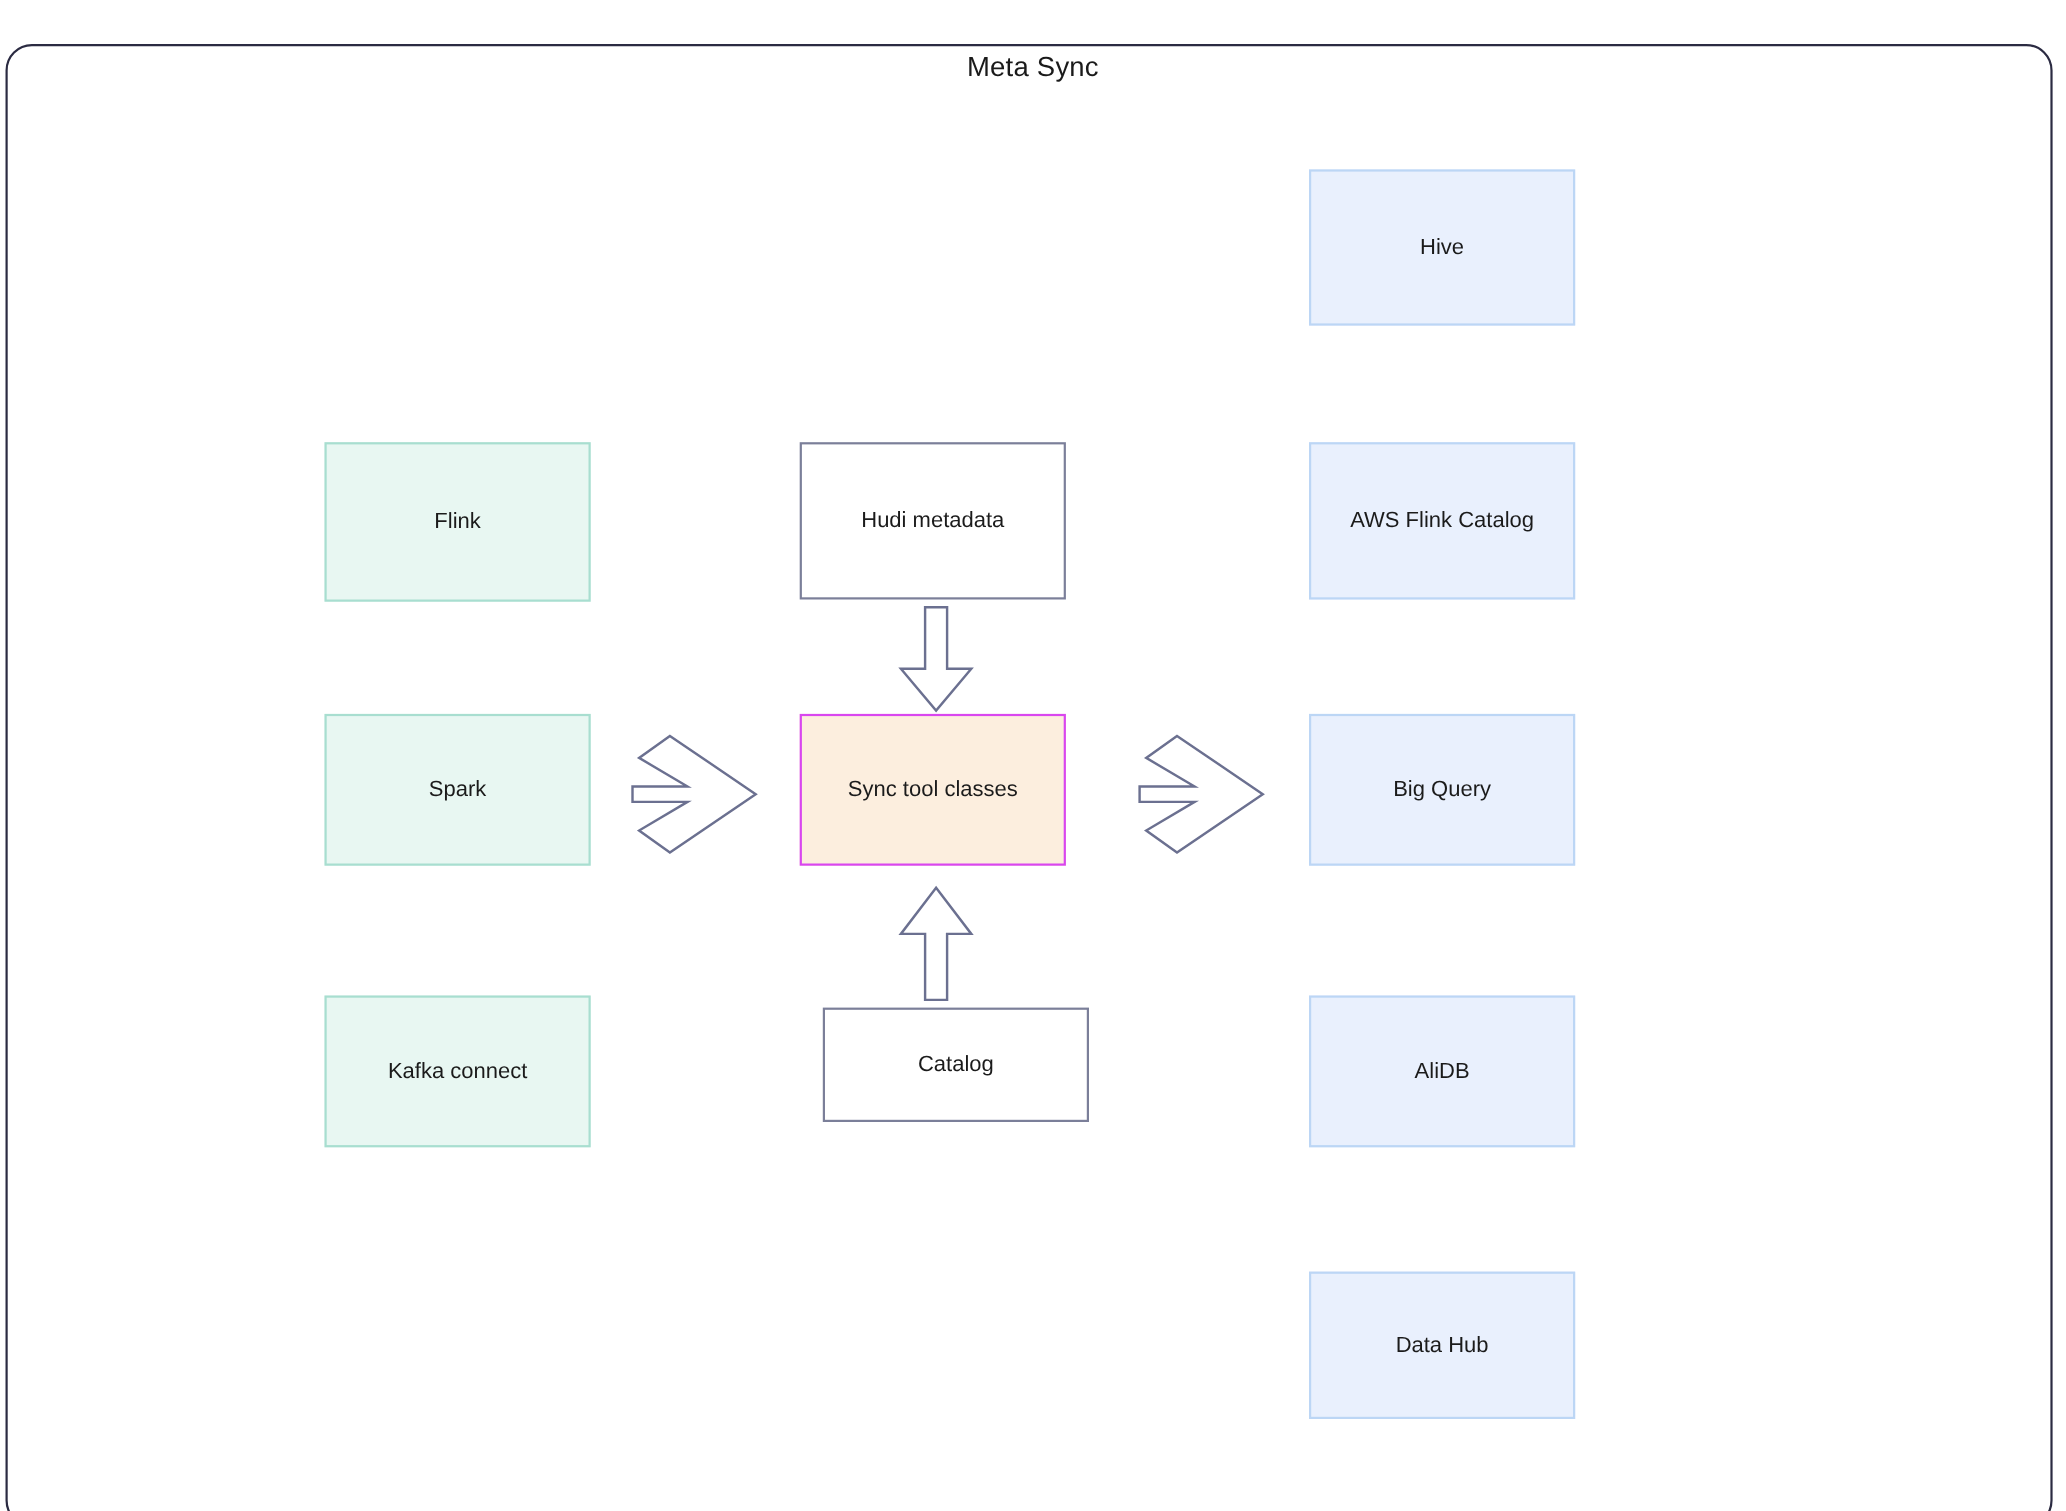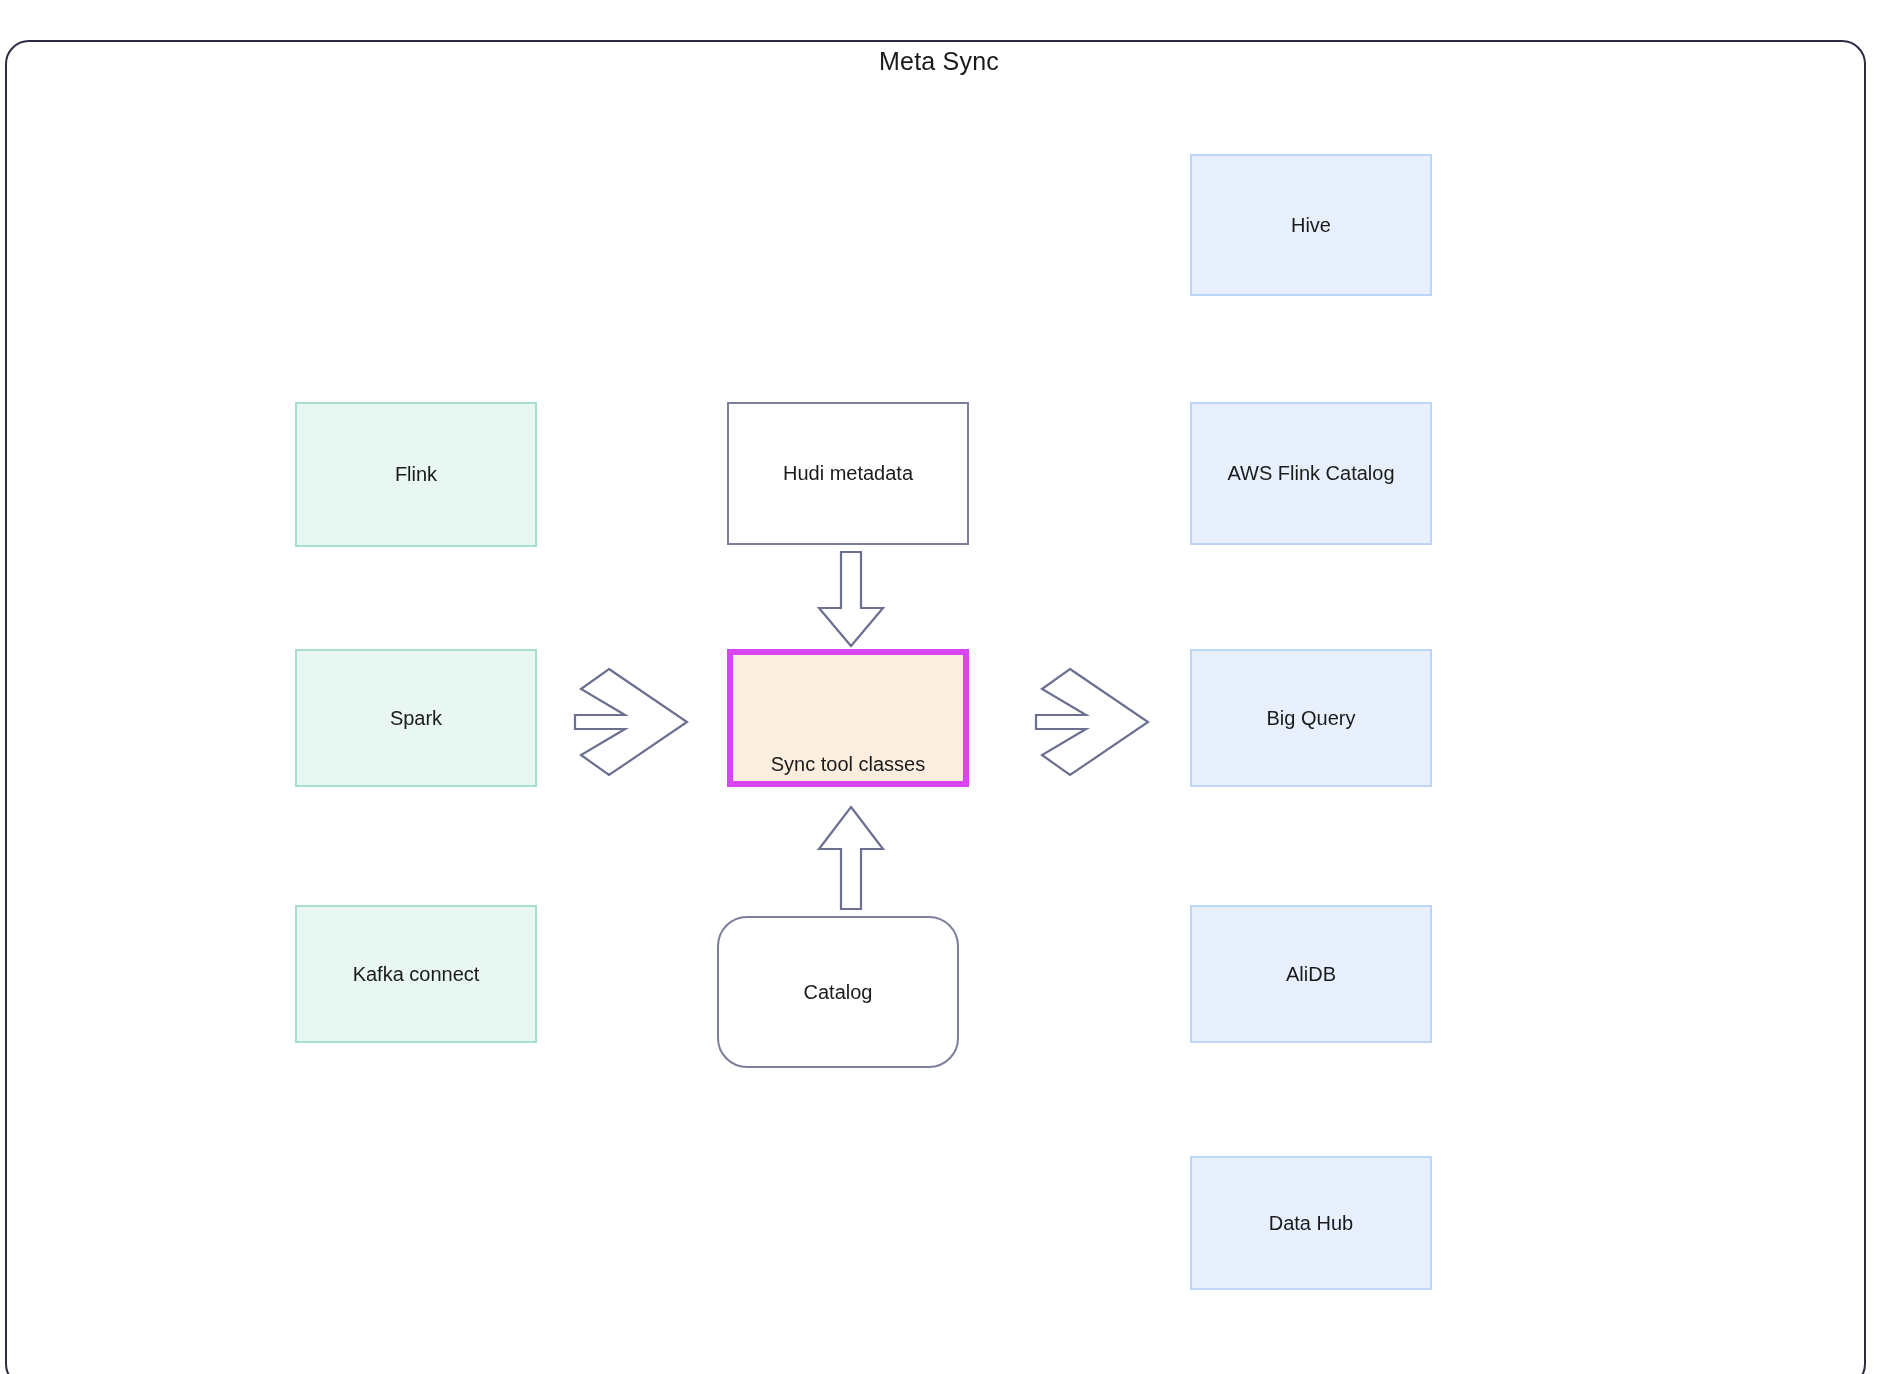--- a/index.html
+++ b/index.html
@@ -58,22 +58,21 @@
   .node.source {
     background: #e8f7f2;
     border: 2px solid #a8ded0;
   }
   .node.plain {
     background: #ffffff;
     border: 2px solid #7b7f99;
   }
   .node.center {
     background: #fceede;
-    border: 6px solid #d946ef;
-    align-items: flex-end;
+    border: 2px solid #d946ef;
   }
   .node.target {
     background: #e9f0fd;
     border: 2px solid #bcd6f5;
   }
   
   .arrow {
     position: absolute;
   }
   .arrow svg {
@@ -109,21 +108,21 @@
   </div>
 
   <div class="node plain" style="left:727px; top:370px; width:242px; height:143px;">
     <span>Hudi metadata</span>
   </div>
 
   <div class="node center" style="left:727px; top:617px; width:242px; height:138px;">
     <span>Sync tool classes</span>
   </div>
 
-  <div class="node plain" style="left:717px; top:884px; width:242px; height:152px;border-radius:30px;">
+  <div class="node plain" style="left:748px; top:884px; width:242px; height:104px;">
     <span>Catalog</span>
   </div>
 
   <div class="node target" style="left:1190px; top:122px; width:242px; height:142px;">
     <span>Hive</span>
   </div>
 
   <div class="node target" style="left:1190px; top:370px; width:242px; height:143px;">
     <span>AWS Flink Catalog</span>
   </div>

